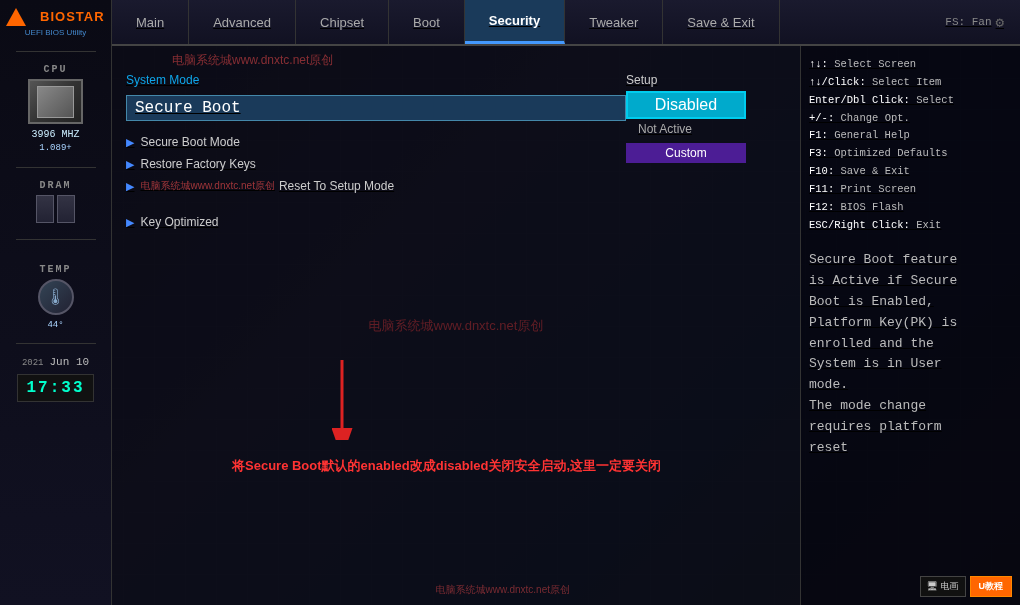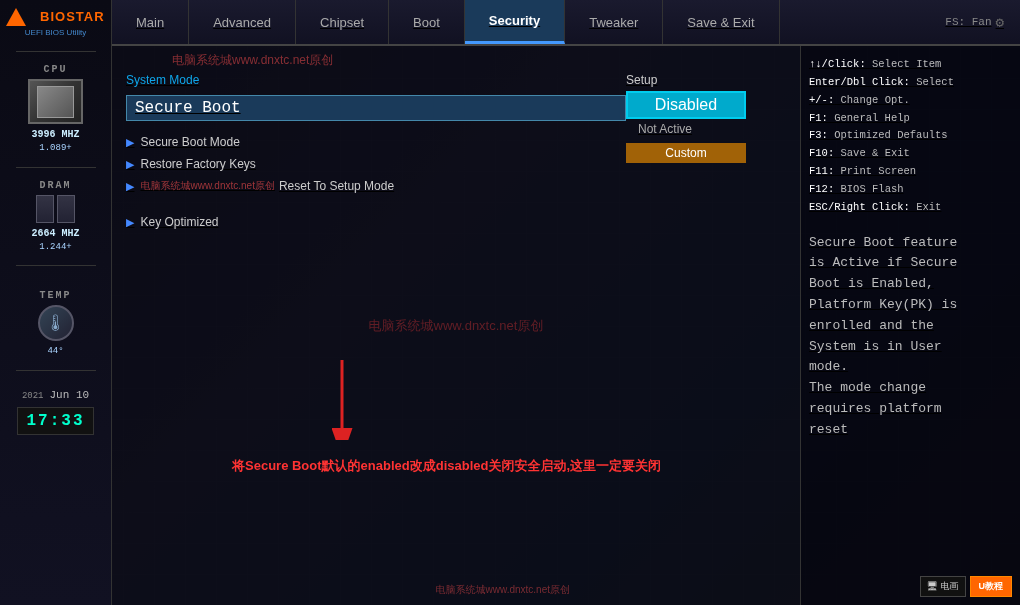--- a/index.html
+++ b/index.html
@@ -109,21 +109,21 @@
     }
 
     .sidebar-freq {
       color: #aad4ff;
       font-size: 9px;
       display: block;
       line-height: 1.4;
     }
     .sidebar-freq .mhz {
       font-size: 10px;
-      font-weight: bold;
+      font-weight: normal;
       color: #cceeff;
       text-align: right;
     }
 
     .sidebar-divider {
       width: 80px;
       height: 1px;
       background: #333;
       margin: 4px auto;
     }
@@ -162,21 +162,21 @@
       align-items: center;
       justify-content: center;
       color: #88aacc;
       font-size: 16px;
     }
 
     .date-section {
       color: #aaa;
       font-size: 10px;
       text-align: center;
-      margin-top: 14px;
+      margin-top: 8px;
     }
     .date-section .year { font-size: 9px; color: #888; }
     .date-section .month-day { font-size: 11px; color: #bbb; }
 
     .time-display {
       background: #111;
       border: 1px solid #333;
       padding: 4px 8px;
       color: #00ffcc;
       font-size: 16px;
@@ -299,21 +299,21 @@
       border: 2px solid #00ccee;
     }
     .option-not-active {
       color: #aaa;
       font-size: 12px;
       font-family: Arial, sans-serif;
       padding: 3px 12px;
       display: block;
     }
     .option-custom {
-      background: #a16207;
+      background: #4c1d95;
       color: #fff;
       padding: 3px 12px;
       font-size: 12px;
       font-family: Arial, sans-serif;
       display: inline-block;
       min-width: 120px;
       text-align: center;
       margin-top: 4px;
     }
 
@@ -456,24 +456,20 @@
   </div>
 
   <div class="sidebar-divider"></div>
 
   <div class="sidebar-section">
     <span class="sidebar-label dram-label">DRAM</span>
     <div class="ram-sticks">
       <div class="ram-stick"></div>
       <div class="ram-stick"></div>
     </div>
-    <span class="sidebar-freq">
-      <span class="mhz">2664 MHZ</span><br>
-      <span>1.244+</span>
-    </span>
   </div>
 
   <div class="sidebar-divider"></div>
 
   <div class="sidebar-section temp-section">
     <span class="sidebar-label">TEMP</span>
     <div class="thermometer">🌡</div>
     <span class="sidebar-freq">44°</span>
   </div>
 
@@ -580,20 +576,21 @@
         </svg>
       </div>
 
       <div class="annotation-text">将Secure Boot默认的enabled改成disabled关闭安全启动,这里一定要关闭</div>
 
       <div class="bottom-watermark">电脑系统城www.dnxtc.net原创</div>
     </div>
 
     <div class="right-panel">
       <div class="help-shortcuts">
+        <span class="help-line"><span class="key">↑↓:</span> Select Screen</span>
         <span class="help-line"><span class="key">↑↓/Click:</span> Select Item</span>
         <span class="help-line"><span class="key">Enter/Dbl Click:</span> Select</span>
         <span class="help-line"><span class="key">+/-:</span> Change Opt.</span>
         <span class="help-line"><span class="key">F1:</span> General Help</span>
         <span class="help-line"><span class="key">F3:</span> Optimized Defaults</span>
         <span class="help-line"><span class="key">F10:</span> Save &amp; Exit</span>
         <span class="help-line"><span class="key">F11:</span> Print Screen</span>
         <span class="help-line"><span class="key">F12:</span> BIOS Flash</span>
         <span class="help-line"><span class="key">ESC/Right Click:</span> Exit</span>
       </div>

